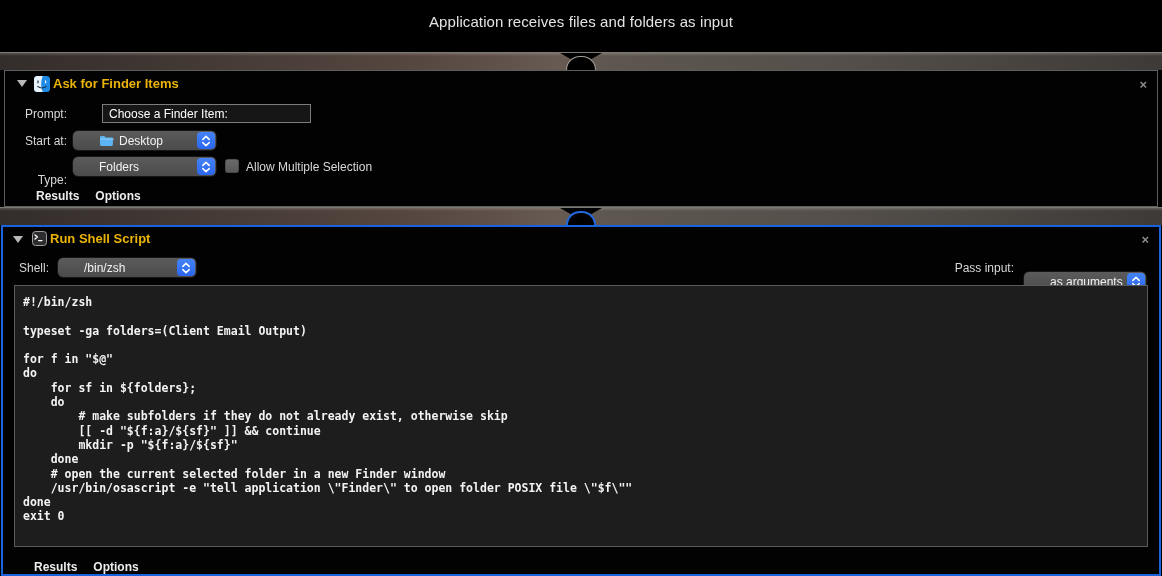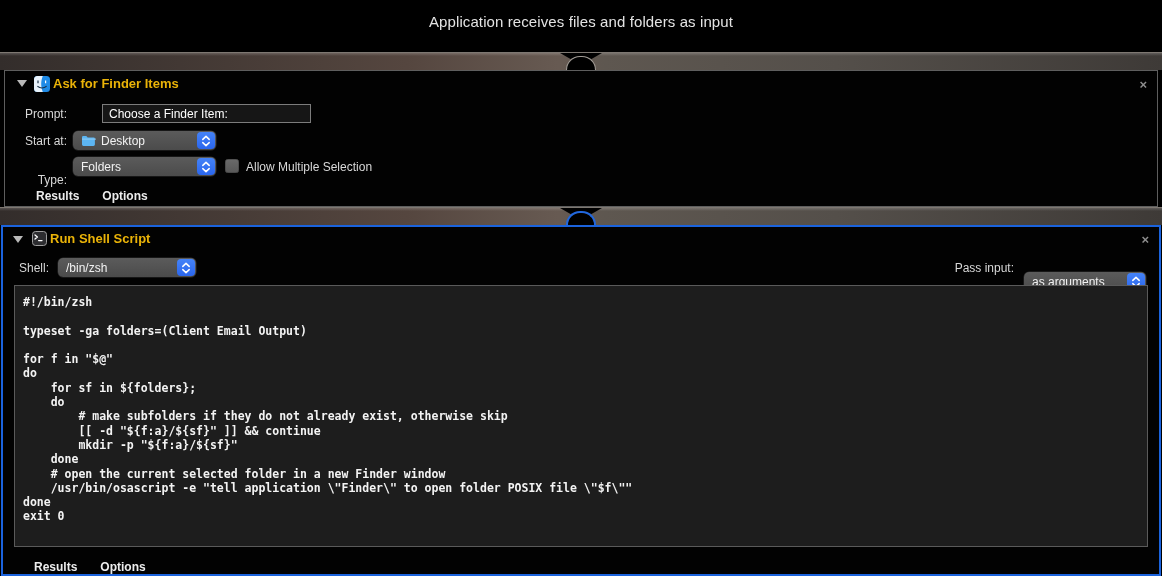--- a/index.html
+++ b/index.html
@@ -64,39 +64,39 @@
     color:#fff; font-size:12px; font-family:"Liberation Sans",sans-serif;
     padding:0 6px; outline:none;
   }
 
   
   .popup {
     position:absolute; height:19px; border-radius:5px;
     background:linear-gradient(180deg,#5b5b5b,#4b4b4b);
     box-shadow:0 0 0 .5px #2c2c2c;
     display:flex; align-items:center; color:#f2f2f2; font-size:12px;
-    padding-left:8px; cursor:default;
+    padding-left:26px; cursor:default;
   }
   .popup .cap {
     position:absolute; right:1px; top:1px; bottom:1px; width:18px;
     background:linear-gradient(180deg,#4583f7,#2a66ee); border-radius:4px;
     display:flex; align-items:center; justify-content:center;
   }
   .popup .txt { white-space:nowrap; overflow:hidden; padding-right:22px; }
   .popup .ficon { margin-right:5px; display:flex; }
 
   
   .checkbox {
     position:absolute; width:14px; height:14px; border-radius:3.5px;
     background:linear-gradient(180deg,#6a6a6a,#585858);
     box-shadow:inset 0 0 0 .5px #3a3a3a;
   }
 
   .footer-link { color:#ececec; font-size:12px; font-weight:bold; cursor:default; }
-  .footer-row { position:absolute; display:flex; gap:23px; }
+  .footer-row { position:absolute; display:flex; gap:16px; }
 
   
   .codebox {
     position:absolute; left:11px; right:11px; top:58px; height:262px;
     background:#1d1d1d; border:1px solid #5a5a5a; overflow:hidden;
   }
   .codebox pre {
     margin:0; padding:9px 8px;
     font-family:"DejaVu Sans Mono", monospace;
     font-size:11.5px; font-weight:bold; line-height:14.3px;

